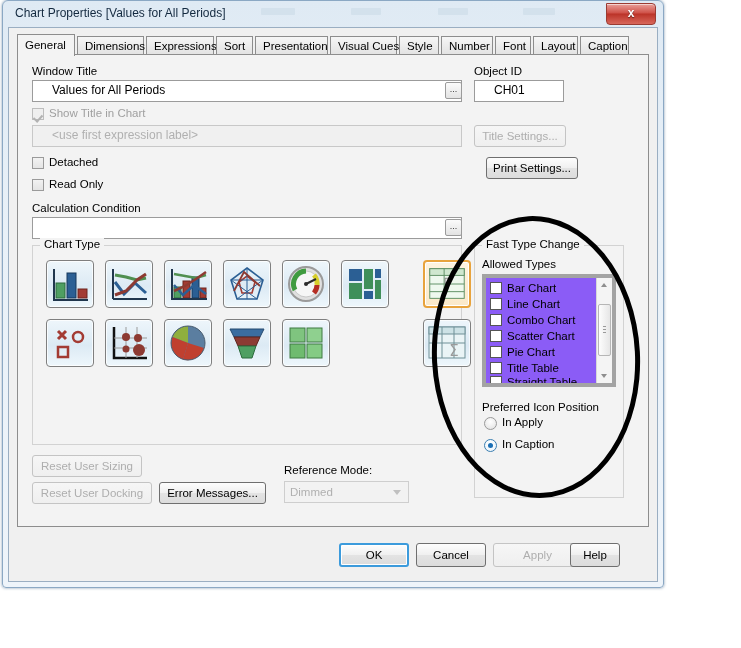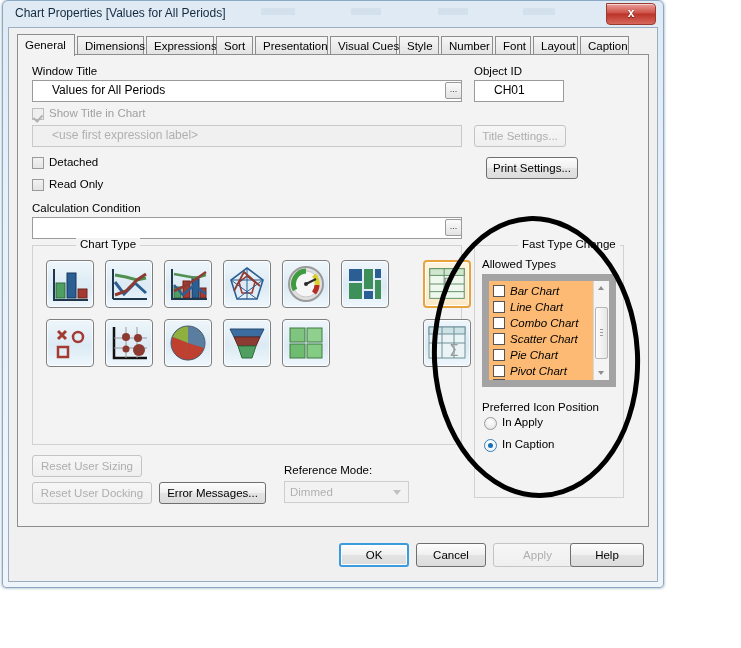--- a/index.html
+++ b/index.html
@@ -60,37 +60,37 @@
   .cbx.checkeddim::after{content:"";position:absolute;left:2px;top:4px;width:4px;height:7px;
      border:solid #b2b2b2;border-width:0 2px 2px 0;transform:rotate(42deg);}
 
   .radio{position:absolute;width:13px;height:13px;border-radius:50%;box-sizing:border-box;
      background:radial-gradient(circle at 50% 35%,#ffffff,#e0e0e0);border:1px solid #9a9a9a;cursor:pointer;}
   .radio.on{background:radial-gradient(circle at 50% 35%,#ffffff,#e8f3fb);border-color:#3c7fb1;}
   .radio.on::after{content:"";position:absolute;left:3px;top:3px;width:5px;height:5px;border-radius:50%;
      background:#1a6fb5;}
 
   .group{position:absolute;border:1px solid #d2d2d2;box-sizing:border-box;}
-  .grouptitle{position:absolute;background:#f3f3f3;padding:0 4px;font-size:11.5px;margin-left:36px;}
+  .grouptitle{position:absolute;background:#f3f3f3;padding:0 4px;font-size:11.5px;}
 
   .combo{position:absolute;box-sizing:border-box;height:22px;background:#f2f2f2;
      border:1px solid #cecece;font-size:11.5px;color:#b0b0b0;line-height:20px;padding-left:5px;}
   .combo .arw{position:absolute;right:7px;top:8px;width:0;height:0;
      border-left:4px solid transparent;border-right:4px solid transparent;border-top:5px solid #c0c0c0;}
 
   
   .ico{position:absolute;width:48px;height:48px;box-sizing:border-box;border-radius:4px;
      background:linear-gradient(to bottom,#eef6fb 0%,#dceaf4 55%,#eef7fc 100%);
      border:1px solid #7f7f7f;box-shadow:inset 0 0 0 1px rgba(255,255,255,.75);cursor:pointer;}
   .ico.sel{border:2px solid #e8a33d;background:linear-gradient(to bottom,#fdf3e0,#fbe9c9);
      box-shadow:inset 0 0 0 1px #fff;}
   .ico svg{position:absolute;left:0;top:0;}
 
   
-  #listbox{position:absolute;background:#fdba74;border:7px solid #a3a3a3;box-sizing:border-box;overflow:hidden;font-style:italic;}
+  #listbox{position:absolute;background:#8b5cf6;border:4px solid #a3a3a3;box-sizing:border-box;overflow:hidden;}
   .lrow{position:absolute;left:4px;height:16px;line-height:16px;font-size:11.5px;white-space:nowrap;cursor:pointer;}
   .lrow .cb{position:absolute;left:0;top:2px;width:12px;height:12px;background:#fff;border:1px solid #555;box-sizing:border-box;}
   .lrow span.t{position:absolute;left:17px;top:0;}
   #vscroll{position:absolute;top:0;right:0;width:15px;bottom:0;background:#f4f4f4;border-left:1px solid #d8d8d8;cursor:pointer;}
   #vscroll .thumb{position:absolute;left:1px;right:1px;top:26px;height:50px;
      background:linear-gradient(to right,#fdfdfd,#e6e6e6);border:1px solid #b6b6b6;border-radius:2px;}
   #vscroll .thumb i{position:absolute;left:4px;right:4px;top:21px;height:1px;background:#9a9a9a;
      box-shadow:0 3px 0 #9a9a9a,0 6px 0 #9a9a9a;}
   #vscroll .up,#vscroll .dn{position:absolute;left:0;right:0;height:14px;}
   #vscroll .up{top:0;} #vscroll .dn{bottom:0;}
@@ -309,21 +309,21 @@
         <div class="lrow" style="top:50px;">
           <span class="cb"></span>
           <span class="t">Scatter Chart</span>
         </div>
         <div class="lrow" style="top:66px;">
           <span class="cb"></span>
           <span class="t">Pie Chart</span>
         </div>
         <div class="lrow" style="top:82px;">
           <span class="cb"></span>
-          <span class="t">Pivot Chart</span>
+          <span class="t">Title Table</span>
         </div>
         <div class="lrow" style="top:96px;">
           <span class="cb"></span>
           <span class="t">Straight Table</span>
         </div>
 
         <div id="vscroll">
           <div class="up"></div>
           <div class="thumb">
               <i></i>
@@ -346,19 +346,19 @@
       <div class="combo" style="left:266px;top:426px;width:125px;">
         <span>Dimmed</span>
         <span class="arw"></span>
       </div>
     </div>
 
     <div id="bottombar">
       <div class="btn def" style="left:322px;top:8px;width:70px;height:24px;line-height:20px;">OK</div>
       <div class="btn" style="left:399px;top:8px;width:70px;height:24px;line-height:22px;">Cancel</div>
       <div class="btn dis" style="left:476px;top:8px;width:89px;height:24px;line-height:22px;">Apply</div>
-      <div class="btn" style="left:553px;top:8px;width:74px;height:24px;line-height:22px;">Help</div>
+      <div class="btn" style="left:553px;top:8px;width:50px;height:24px;line-height:22px;">Help</div>
     </div>
 
   </div>
 </div>
 
 <div id="annot"></div>
 
 </body></html>

